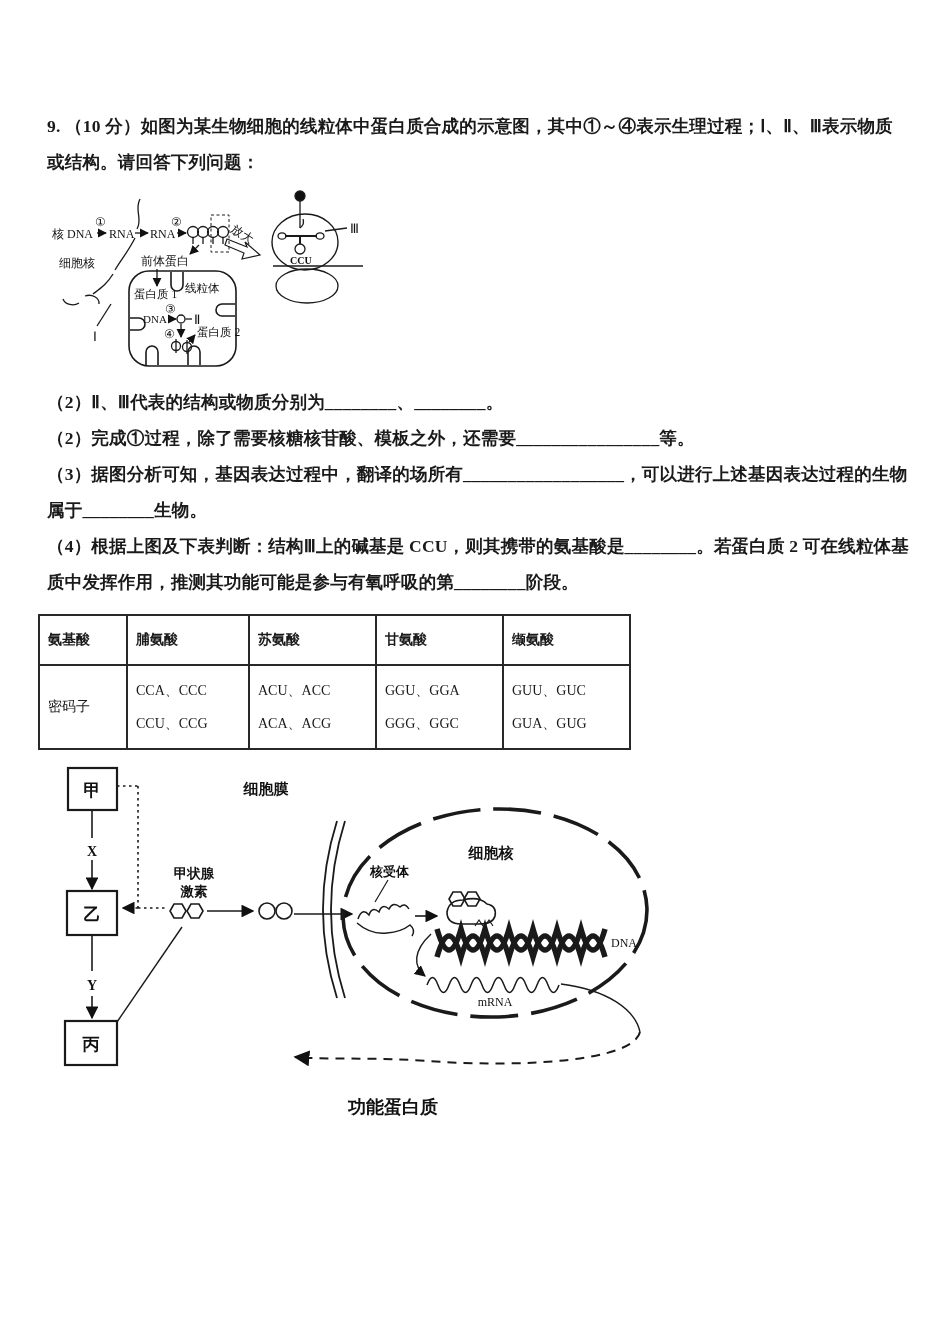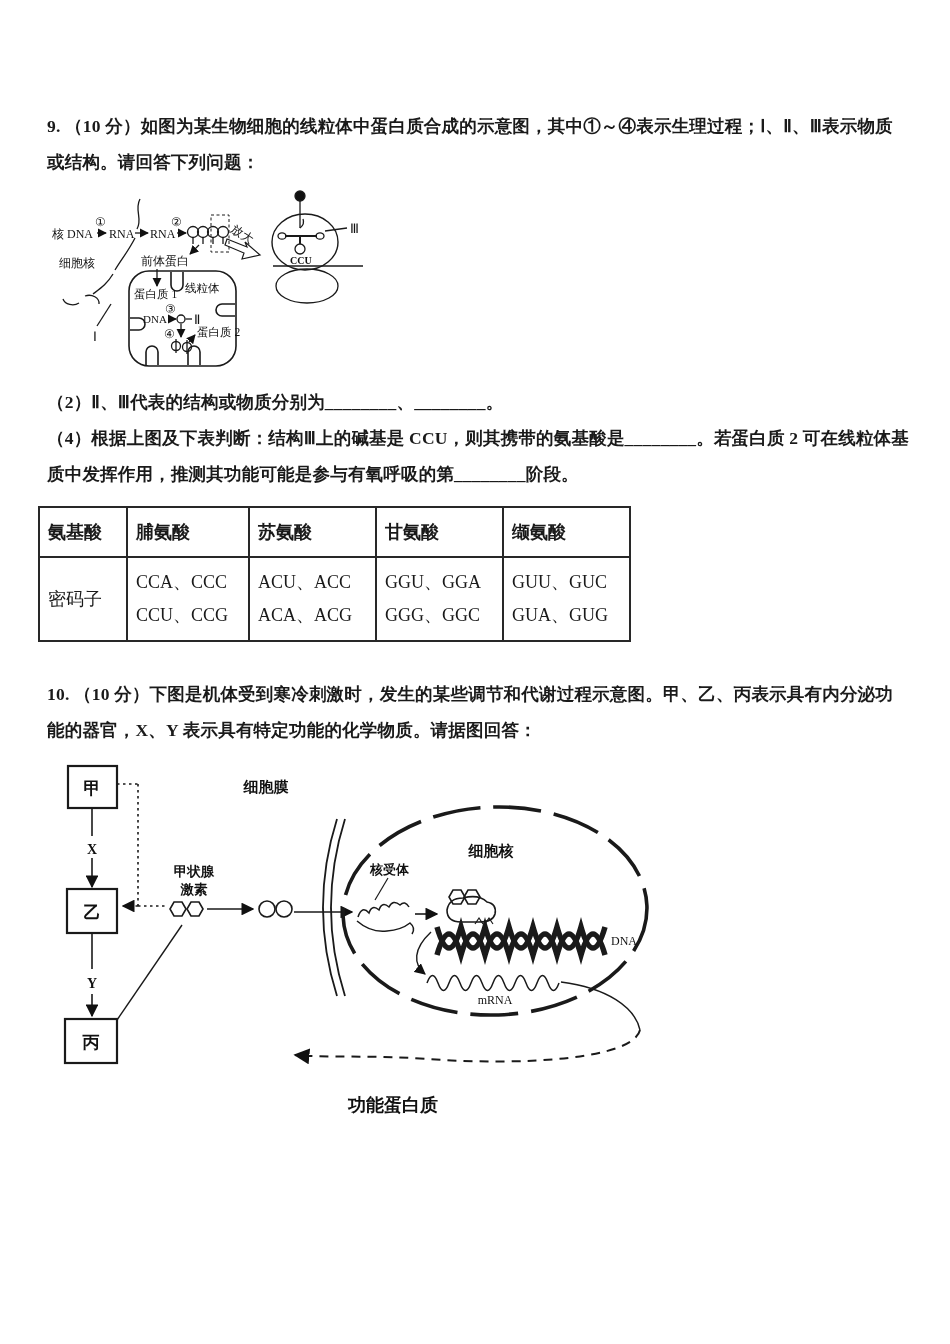--- a/index.html
+++ b/index.html
@@ -29,21 +29,21 @@
   .codon-table {
     border-collapse: collapse;
     margin: 14px 0 0 -9px;
     table-layout: fixed;
   }
   .codon-table th, .codon-table td {
     border: 2px solid #282828;
     text-align: left;
     vertical-align: middle;
     padding: 2px 8px;
-    font-size: 18px;
+    font-size: 14px;
   }
   .codon-table th { font-weight: 600; height: 44px; }
   .codon-table td { height: 78px; }
   .codon-line { font-weight: 400; line-height: 33px; font-family: "Liberation Serif", serif; }
   .row-label { font-weight: 400; }
   .q10-stem { margin-top: 34px; }
   .q10-sub { margin-top: 14px; }
   .sub3 { max-width: 868px; }
   .scan-strip {
     position: absolute; left: 0; bottom: 0; width: 100%; height: 13px;
@@ -148,20 +148,22 @@
       <text x="115" y="152">④</text>
       <text x="148" y="150" font-size="11.5">蛋白质 2</text>
       <text x="44" y="155" font-size="13">Ⅰ</text>
       <text x="182" y="50" transform="rotate(33 190 46)">放大</text>
       <text x="301" y="47" font-size="13">Ⅲ</text>
       <text x="241" y="78" font-size="10" font-weight="bold">CCU</text>
     </g>
   </svg>
 
   <p class="para">（2）Ⅱ、Ⅲ代表的结构或物质分别为________、________。</p>
+  <p class="para">（2）完成①过程，除了需要核糖核苷酸、模板之外，还需要________________等。</p>
+  <p class="para sub3">（3）据图分析可知，基因表达过程中，翻译的场所有__________________，可以进行上述基因表达过程的生物属于________生物。</p>
   <p class="para">（4）根据上图及下表判断：结构Ⅲ上的碱基是 CCU，则其携带的氨基酸是________。若蛋白质 2 可在线粒体基质中发挥作用，推测其功能可能是参与有氧呼吸的第________阶段。</p>
 
   <table class="codon-table">
     <tbody>
         <tr>
       <th style="width:70px">氨基酸</th>
       <th style="width:104px">脯氨酸</th>
       <th style="width:109px">苏氨酸</th>
       <th style="width:109px">甘氨酸</th>
       <th style="width:109px">缬氨酸</th>
@@ -181,21 +183,20 @@
         <div class="codon-line">GGG、GGC</div>
       </td>
       <td>
         <div class="codon-line">GUU、GUC</div>
         <div class="codon-line">GUA、GUG</div>
       </td>
     </tr>
   </tbody>
     </table>
 
-  <p class="para q10-stem">10. （10 分）下图是机体受到寒冷刺激时，发生的某些调节和代谢过程示意图。甲、乙、丙表示具有内分泌功能的器官，X、Y 表示具有特定功能的化学物质。请据图回答：</p>
 
   <svg id="diagram2" class="diag" width="620" height="362" viewBox="0 0 620 362">
     <defs>
       <marker id="ah2" viewBox="0 0 10 10" refX="9" refY="5" markerWidth="8" markerHeight="8" orient="auto-start-reverse">
         <path d="M0,0 L10,5 L0,10 z" fill="#111"></path>
       </marker>
     </defs>
     <g stroke="#1a1a1a" fill="none" stroke-width="1.6">
 
       <rect x="13" y="2" width="49" height="42" stroke-width="2.2"></rect>

